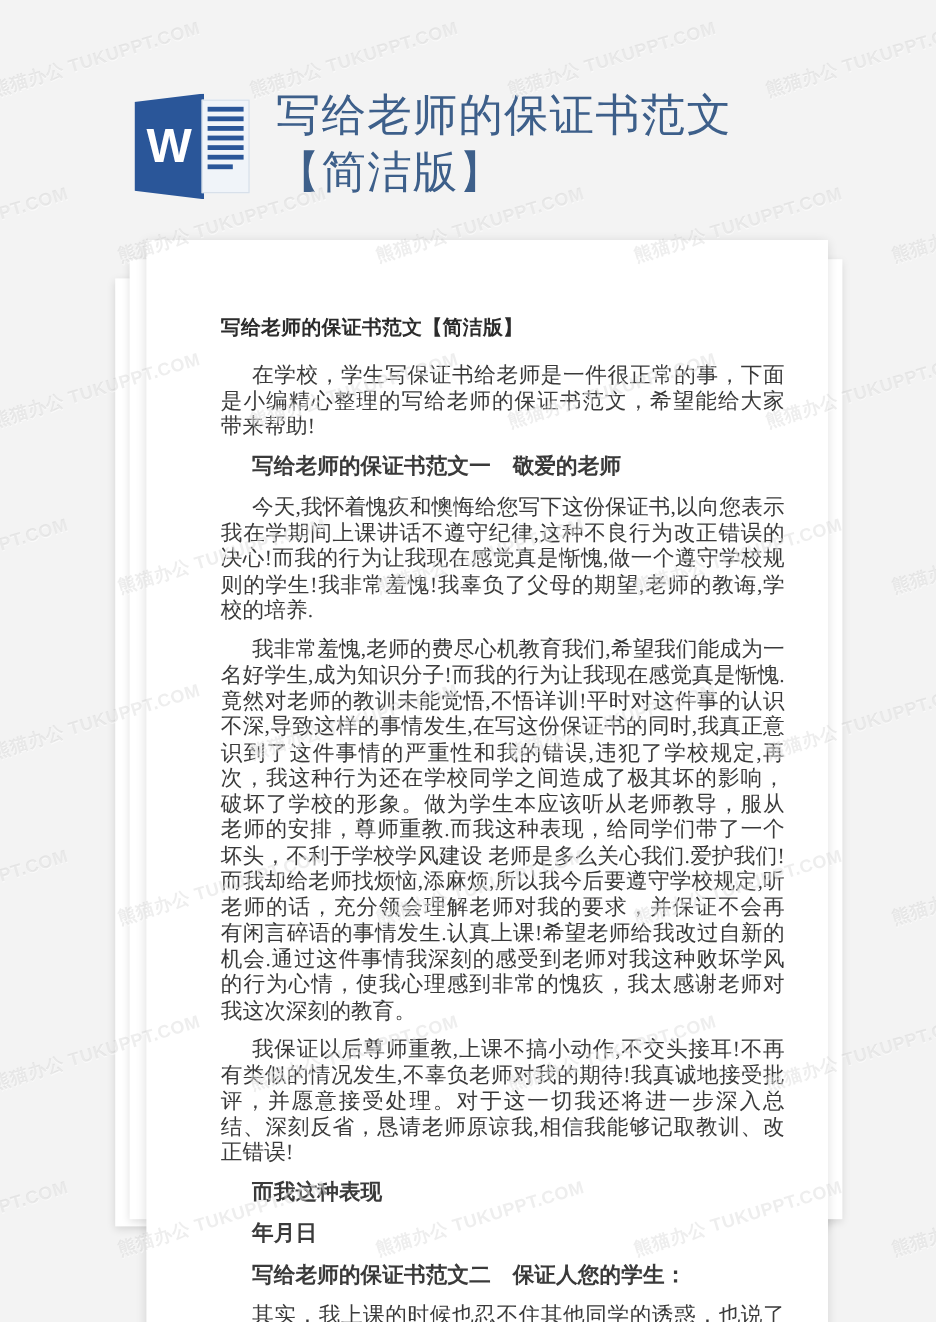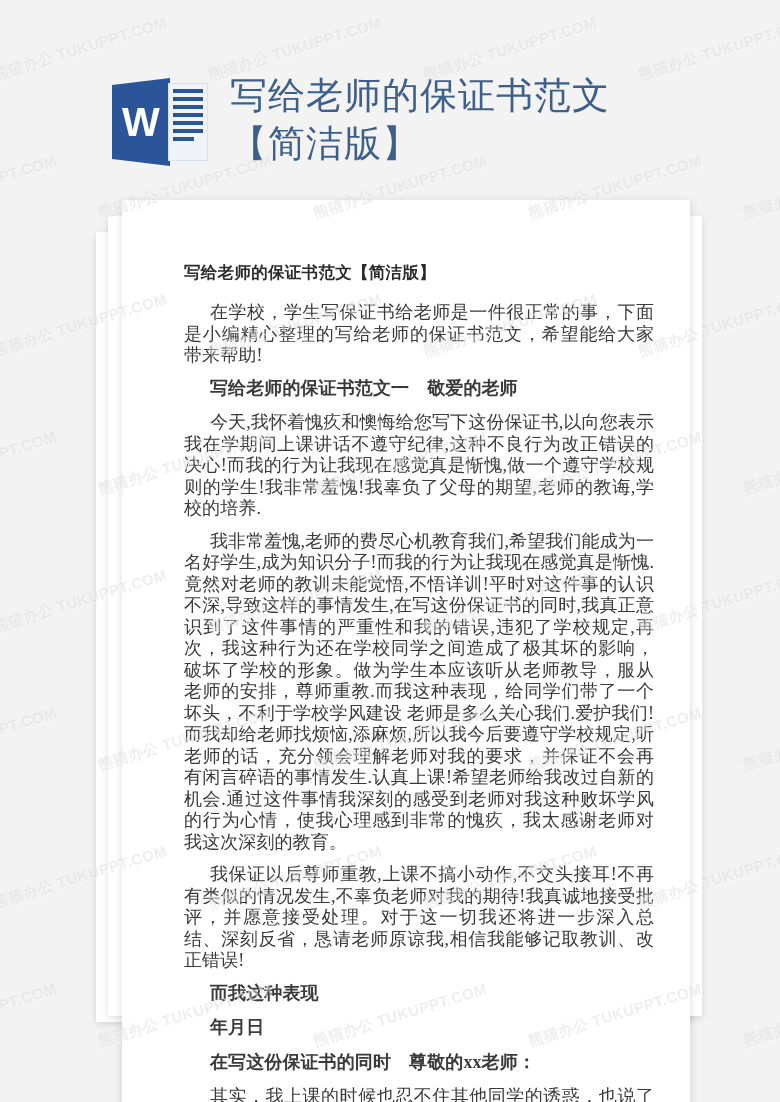--- a/index.html
+++ b/index.html
@@ -203,21 +203,21 @@
 <div class="page" id="page-main">
   <div id="doc-content">
     <div id="doc-title">写给老师的保证书范文【简洁版】</div>
     <p class="para">在学校，学生写保证书给老师是一件很正常的事，下面是小编精心整理的写给老师的保证书范文，希望能给大家带来帮助!</p>
     <p class="para line">写给老师的保证书范文一　敬爱的老师</p>
     <p class="para">今天,我怀着愧疚和懊悔给您写下这份保证书,以向您表示我在学期间上课讲话不遵守纪律,这种不良行为改正错误的决心!而我的行为让我现在感觉真是惭愧,做一个遵守学校规则的学生!我非常羞愧!我辜负了父母的期望,老师的教诲,学校的培养.</p>
     <p class="para">我非常羞愧,老师的费尽心机教育我们,希望我们能成为一名好学生,成为知识分子!而我的行为让我现在感觉真是惭愧.竟然对老师的教训未能觉悟,不悟详训!平时对这件事的认识不深,导致这样的事情发生,在写这份保证书的同时,我真正意识到了这件事情的严重性和我的错误,违犯了学校规定,再次，我这种行为还在学校同学之间造成了极其坏的影响，破坏了学校的形象。做为学生本应该听从老师教导，服从老师的安排，尊师重教.而我这种表现，给同学们带了一个坏头，不利于学校学风建设 老师是多么关心我们.爱护我们!而我却给老师找烦恼,添麻烦,所以我今后要遵守学校规定,听老师的话，充分领会理解老师对我的要求，并保证不会再有闲言碎语的事情发生.认真上课!希望老师给我改过自新的机会.通过这件事情我深刻的感受到老师对我这种败坏学风的行为心情，使我心理感到非常的愧疚，我太感谢老师对我这次深刻的教育。</p>
     <p class="para">我保证以后尊师重教,上课不搞小动作,不交头接耳!不再有类似的情况发生,不辜负老师对我的期待!我真诚地接受批评，并愿意接受处理。对于这一切我还将进一步深入总结、深刻反省，恳请老师原谅我,相信我能够记取教训、改正错误!</p>
     <p class="para line">而我这种表现</p>
     <p class="para line">年月日</p>
-    <p class="para line">在写这份保证书的同时　尊敬的xx老师：</p>
+    <p class="para line">写给老师的保证书范文二　保证人您的学生：</p>
     <p class="para">其实，我上课的时候也忍不住其他同学的诱惑，也说了几句.但是，老师没有批评我。我想：您应该早就知道我说话了，但是您是已经知道了我知道了</p>
   </div>
   <div id="doc-footer">https://tukuppt.com</div>
 </div>
 
 <div id="watermark-layer">
     <div class="wm" style="left: -10px; top: 40px;">熊猫办公 TUKUPPT.COM</div>
     <div class="wm" style="left: 205px; top: 40px;">熊猫办公 TUKUPPT.COM</div>
     <div class="wm" style="left: 420px; top: 40px;">熊猫办公 TUKUPPT.COM</div>
     <div class="wm" style="left: 635px; top: 40px;">熊猫办公 TUKUPPT.COM</div>

